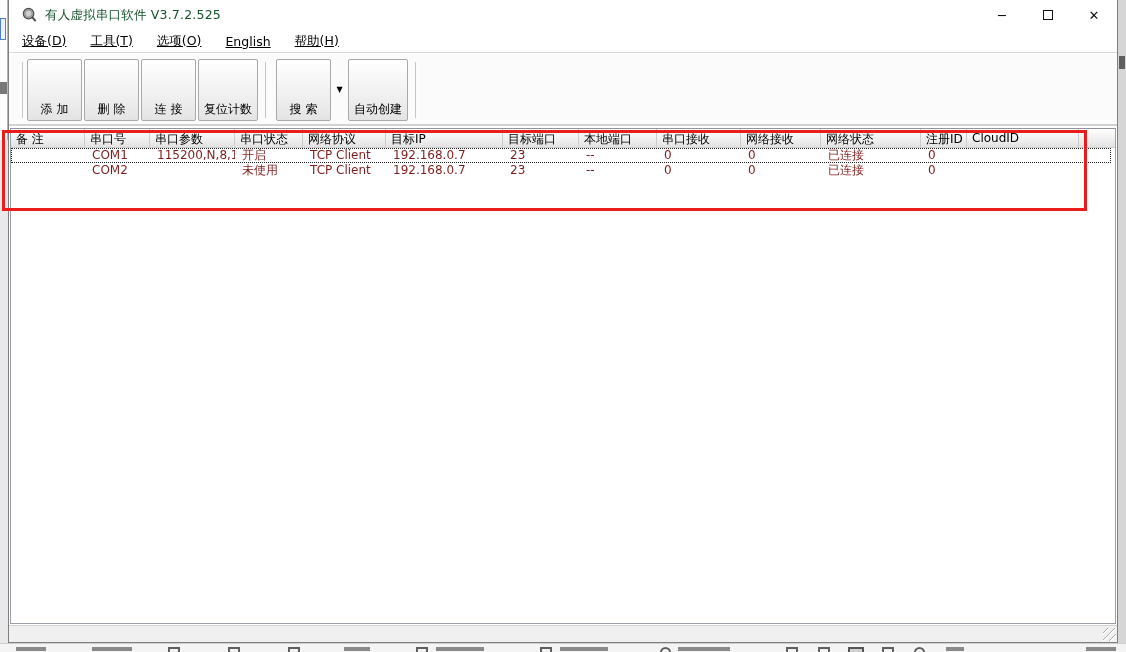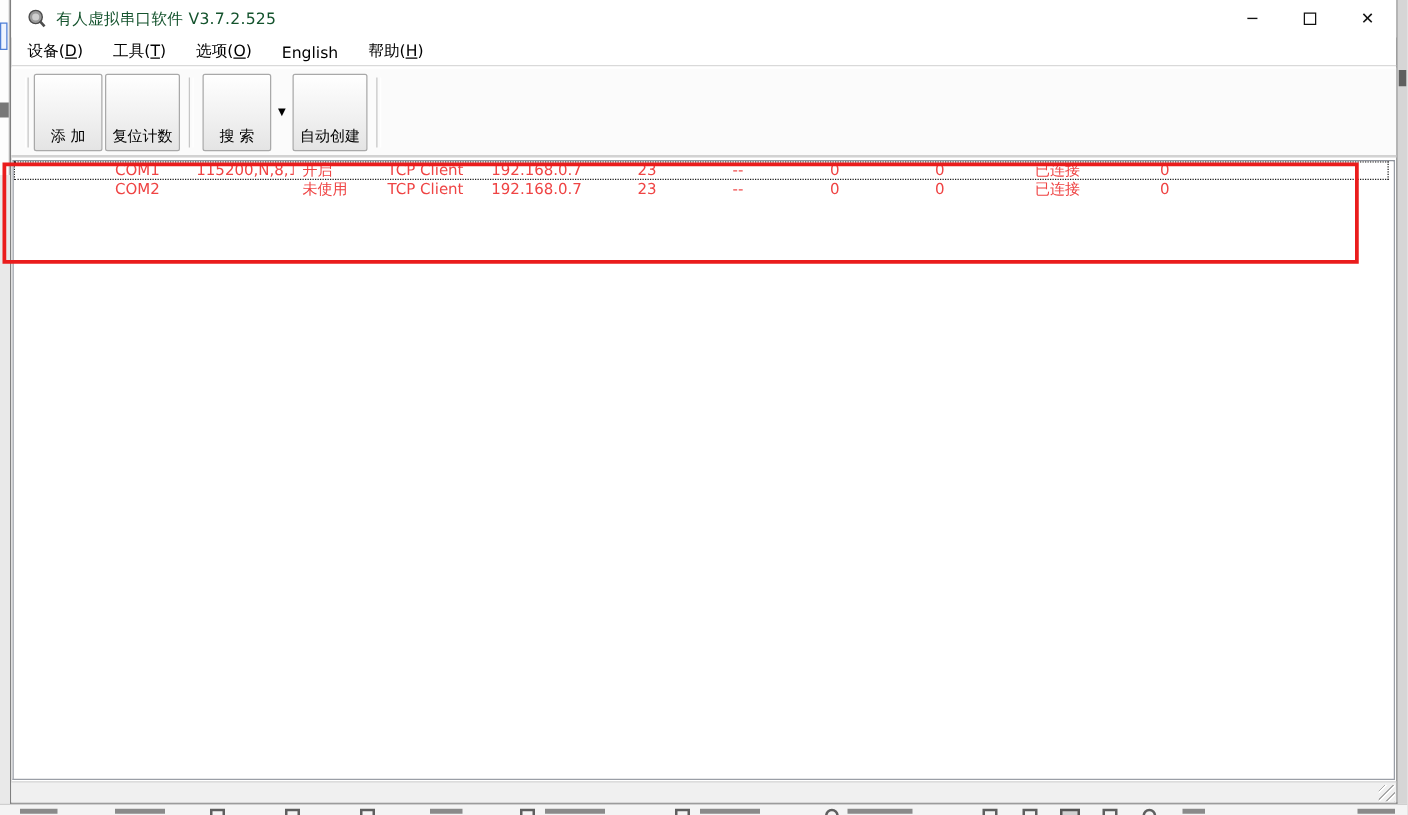--- a/index.html
+++ b/index.html
@@ -30,21 +30,21 @@
   
   .titlebar { height:30px; display:flex; align-items:center; padding-left:12px; background:#ffffff; flex:0 0 auto; }
   .titlebar .app-ic { width:17px; height:17px; margin-right:7px; flex:0 0 auto; }
   .titlebar .title { font-size:12.5px; color:#14532d; letter-spacing:.2px; }
   .win-controls { margin-left:auto; display:flex; height:100%; }
   .win-btn { width:46px; height:100%; display:flex; align-items:center; justify-content:center; font-size:13px; color:#111; cursor:default; }
   .max-glyph { width:10px; height:10px; border:1px solid #111; }
 
   
   .menubar { height:22px; display:flex; align-items:center; padding-left:13px; font-size:12.5px; color:#000; flex:0 0 auto; }
-  .menu-item { margin-right:24px; white-space:nowrap; }
+  .menu-item { margin-right:24px; white-space:nowrap;text-decoration:underline; }
   .menu-item .mn { text-decoration:underline; }
   .bar-sep { height:3px; border-top:1px solid #d9d9d9; border-bottom:1px solid #ffffff; flex:0 0 auto; }
 
   
   .toolbar { height:71px; display:flex; align-items:center; padding:2px 0 2px 8px; background:#fbfbfb;
     border-bottom:2px solid #d2d2d2; flex:0 0 auto; }
   .grip { width:3px; height:56px; border-left:1px solid #ffffff; border-right:1px solid #c6c6c6; margin:0 3px; }
   .tb-btn { width:55px; height:62px; margin:0 1px; border:1px solid #a9a9a9; border-radius:2px;
     background:linear-gradient(#ffffff,#f1f1f1 55%,#e4e4e4); display:flex; flex-direction:column;
     align-items:center; justify-content:flex-end; padding-bottom:2px; cursor:default;gap:46px; }
@@ -53,21 +53,21 @@
   .tb-label { font-size:12px; color:#000; white-space:nowrap; }
   .tb-dd { width:15px; height:62px; display:flex; align-items:center; justify-content:center; font-size:8px; color:#000; }
   .tb-group-sep { width:4px; height:56px; border-left:1px solid #c6c6c6; border-right:1px solid #ffffff; margin:0 6px; }
 
   
   .client { flex:1 1 auto; position:relative; background:#ffffff; border:1px solid #9a9ea6; border-top:1px solid #8f939b; margin:2px 1px 1px 1px; overflow:hidden; }
   .lv-header { display:flex; height:19px; background:linear-gradient(#ffffff,#ececec 70%,#e2e2e2); border-bottom:1px solid #cfcfcf; }
   .lv-h { flex:0 0 auto; font-size:12px; color:#000; padding:2px 0 0 5px; border-right:1px solid #cdcdcd; position:relative; white-space:nowrap; overflow:hidden;
     box-shadow: inset 0 1px 0 #ffffff; }
   .lv-row { display:flex; height:15px; align-items:center; }
-  .lv-c { flex:0 0 auto; font-size:12px; color:#ef4444; padding-left:7px; white-space:nowrap; overflow:hidden; line-height:15px; }
+  .lv-c { flex:0 0 auto; font-size:12px; color:#7f1d1d; padding-left:7px; white-space:nowrap; overflow:hidden; line-height:15px; }
   .lv-row.selected { outline:1px dotted #222; outline-offset:-1px; }
 
   
   .statusbar { height:17px; background:#f0f0f0; border-top:1px solid #d5d5d5; flex:0 0 auto; position:relative; }
   .resize-grip { position:absolute; right:1px; bottom:1px; width:13px; height:13px;
     background:repeating-linear-gradient(135deg, transparent 0 3px, #a9a9a9 3px 4px, #ffffff 4px 5px); }
 
   
   #annotation-rect { position:absolute; left:2px; top:130px; width:1085px; height:81px;
     border:3px solid #ea1c1c; pointer-events:none; z-index:50; }
@@ -150,21 +150,47 @@
             <rect x="5" y="9.5" width="29" height="3.5" rx="1.6" fill="#e09a36"></rect>
             <rect x="7" y="15" width="12" height="8" rx="2" fill="#d9d9d9" stroke="#8f8f8f"></rect>
             <rect x="23" y="15" width="9" height="8" rx="2" fill="#a9a9a9"></rect>
           </g>
           <circle cx="13" cy="29" r="7.5" fill="#7cc230" stroke="#ffffff" stroke-width="1.6"></circle>
           <path d="M13 25v8M9 29h8" stroke="#ffffff" stroke-width="2.4"></path>
         </svg>
         <span class="tb-label">添 加</span>
       </div>
 
-
+      <div class="tb-btn">
+        <svg viewBox="0 0 40 40">
+          <g transform="rotate(-33 20 17)">
+            <rect x="3" y="9" width="33" height="17" rx="4" fill="#bfbfbf" stroke="#7d7d7d"></rect>
+            <rect x="5" y="9.5" width="29" height="3.5" rx="1.6" fill="#e09a36"></rect>
+            <rect x="7" y="15" width="12" height="8" rx="2" fill="#d9d9d9" stroke="#8f8f8f"></rect>
+            <rect x="23" y="15" width="9" height="8" rx="2" fill="#a9a9a9"></rect>
+          </g>
+          <circle cx="13" cy="29" r="7.5" fill="#f5a623" stroke="#ffffff" stroke-width="1.6"></circle>
+          <path d="M9 29h8" stroke="#ffffff" stroke-width="2.6"></path>
+        </svg>
+        <span class="tb-label">删 除</span>
+      </div>
+
+      <div class="tb-btn">
+        <svg viewBox="0 0 40 40">
+          <g transform="rotate(-38 20 16)">
+            <rect x="4" y="12" width="14" height="11" rx="2" fill="#cfcfcf" stroke="#7d7d7d"></rect>
+            <rect x="17" y="13.5" width="12" height="8" rx="1.5" fill="#a8a8a8" stroke="#7d7d7d"></rect>
+            <rect x="29" y="15.5" width="8" height="4" fill="#8a8a8a"></rect>
+            <path d="M7 15h8M7 18h8" stroke="#8f8f8f"></path>
+          </g>
+          <circle cx="15" cy="28" r="7.5" fill="#34b233" stroke="#ffffff" stroke-width="1.6"></circle>
+          <path d="M16.5 22.5l-5 6h3.5l-2 5.5 5.5-6.5h-3.6z" fill="#ffffff"></path>
+        </svg>
+        <span class="tb-label">连 接</span>
+      </div>
 
       <div class="tb-btn wide">
         <svg viewBox="0 0 40 40">
           <rect x="17" y="2" width="5" height="4" fill="#9a9a9a"></rect>
           <circle cx="19.5" cy="17" r="12.5" fill="#ededed" stroke="#8d8d8d" stroke-width="2"></circle>
           <circle cx="19.5" cy="17" r="9.5" fill="#ffffff" stroke="#c2c2c2"></circle>
           <path d="M19.5 17L19.5 7.5 A9.5 9.5 0 0 1 27.5 11.8 Z" fill="#e23222"></path>
           <path d="M5 27 Q14 37 27 32 L25 29 L34 28.5 L29.5 36 L28.5 33.5 Q14 39 4.5 29 Z" fill="#6fc236" stroke="#3f8a1d" stroke-width="0.8"></path>
         </svg>
         <span class="tb-label">复位计数</span>
@@ -212,20 +238,36 @@
             <circle cx="25" cy="27" r="1.1" fill="#7aff7a"></circle>
         </svg>
         <span class="tb-label">自动创建</span>
       </div>
 
       <div class="tb-group-sep"></div>
 
     </div>
 
     <div class="client">
+      <div class="lv-header">
+        <div class="lv-h" style="width:74px">备 注</div>
+        <div class="lv-h" style="width:65px">串口号</div>
+        <div class="lv-h" style="width:85px">串口参数</div>
+        <div class="lv-h" style="width:68px">串口状态</div>
+        <div class="lv-h" style="width:83px">网络协议</div>
+        <div class="lv-h" style="width:117px">目标IP</div>
+        <div class="lv-h" style="width:76px">目标端口</div>
+        <div class="lv-h" style="width:78px">本地端口</div>
+        <div class="lv-h" style="width:84px">串口接收</div>
+        <div class="lv-h" style="width:80px">网络接收</div>
+        <div class="lv-h" style="width:100px">网络状态</div>
+        <div class="lv-h" style="width:46px">注册ID</div>
+        <div class="lv-h" style="width:112px">CloudID</div>
+        <div class="lv-h" style="flex:1 1 auto;border-right:none"></div>
+      </div>
 
       <div class="lv-row selected" style="width:1100px">
         <div class="lv-c" style="width:74px"></div>
         <div class="lv-c" style="width:65px">COM1</div>
         <div class="lv-c" style="width:85px">115200,N,8,1</div>
         <div class="lv-c" style="width:68px">开启</div>
         <div class="lv-c" style="width:83px">TCP Client</div>
         <div class="lv-c" style="width:117px">192.168.0.7</div>
         <div class="lv-c" style="width:76px">23</div>
         <div class="lv-c" style="width:78px">--</div>

